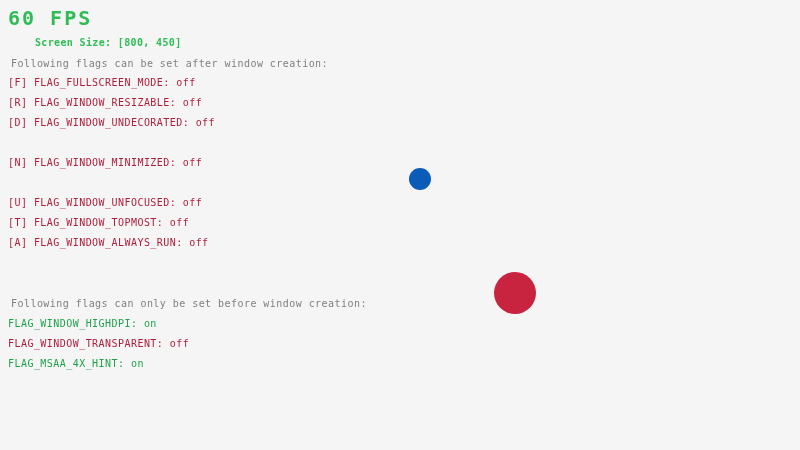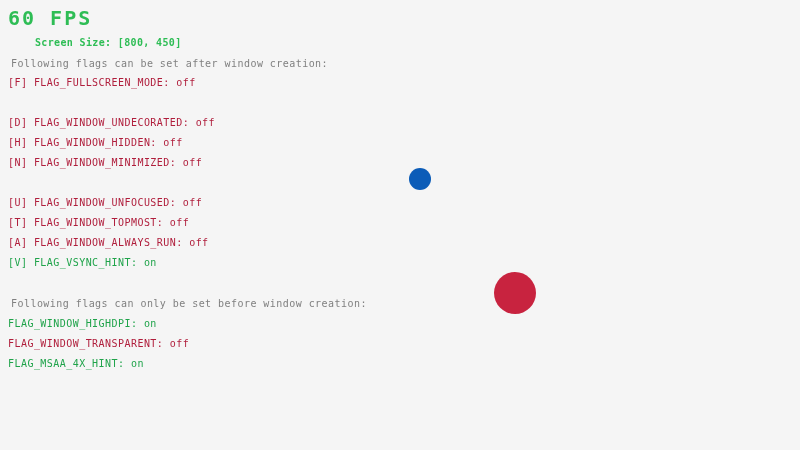--- a/index.html
+++ b/index.html
@@ -96,35 +96,34 @@
 <div id="screen">
 
   <div class="txt" id="fps-counter">60 FPS</div>
 
   <div class="txt" id="screen-size">Screen Size: [800, 450]</div>
 
   <div class="txt section-header" id="header-after">Following flags can be set after window creation:</div>
 
   <div class="txt flag-line flag-off" style="top:78px">[F] FLAG_FULLSCREEN_MODE: off</div>
 
+  <div class="txt flag-line flag-off" style="top:98px">[R] FLAG_WINDOW_RESIZABLE: off</div>
 
   <div class="txt flag-line flag-off" style="top:118px">[D] FLAG_WINDOW_UNDECORATED: off</div>
 
-  <div class="txt flag-line flag-off" style="top:138px">[H] FLAG_WINDOW_HIDDEN: off</div>
 
   <div class="txt flag-line flag-off" style="top:158px">[N] FLAG_WINDOW_MINIMIZED: off</div>
 
 
   <div class="txt flag-line flag-off" style="top:198px">[U] FLAG_WINDOW_UNFOCUSED: off</div>
 
   <div class="txt flag-line flag-off" style="top:218px">[T] FLAG_WINDOW_TOPMOST: off</div>
 
   <div class="txt flag-line flag-off" style="top:238px">[A] FLAG_WINDOW_ALWAYS_RUN: off</div>
 
-  <div class="txt flag-line flag-on" style="top:258px">[V] FLAG_VSYNC_HINT: on</div>
 
   <div class="txt section-header" id="header-before">Following flags can only be set before window creation:</div>
 
   <div class="txt flag-line flag-on" style="top:319px">FLAG_WINDOW_HIGHDPI: on</div>
 
   <div class="txt flag-line flag-off" style="top:339px">FLAG_WINDOW_TRANSPARENT: off</div>
 
   <div class="txt flag-line flag-on" style="top:359px">FLAG_MSAA_4X_HINT: on</div>
 
   <div class="ball" id="ball-blue"></div>

